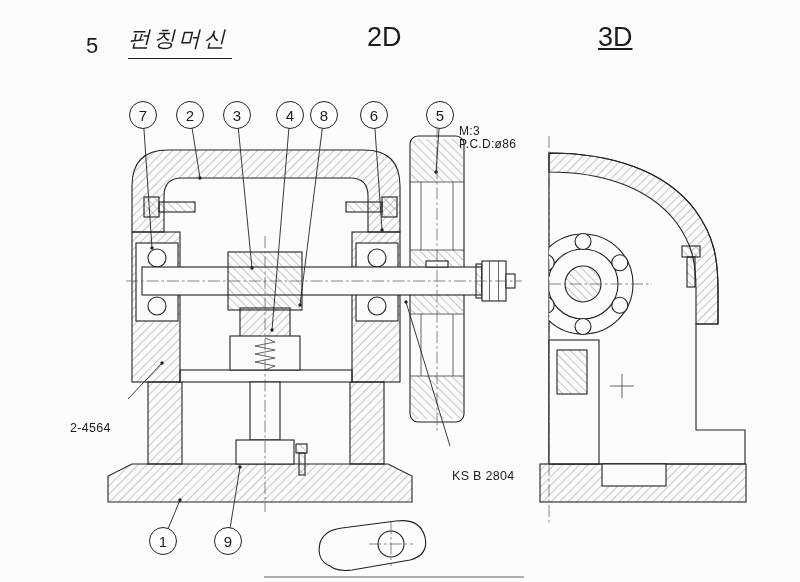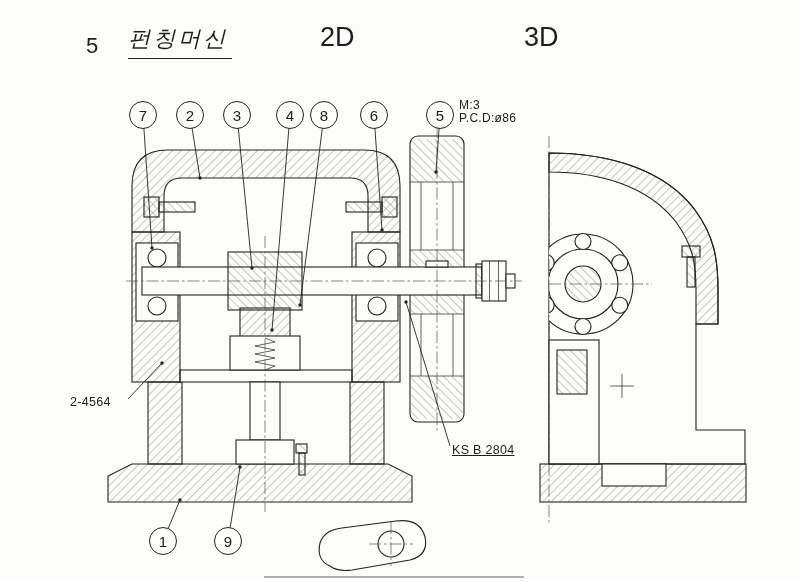--- a/index.html
+++ b/index.html
@@ -17,31 +17,31 @@
   .hBn{fill:url(#h2);stroke:none;}
   .thin{stroke:#222;stroke-width:0.7;fill:none;}
   .cl{stroke:#555;stroke-width:0.7;stroke-dasharray:12 3 2.5 3;fill:none;}
   .leader-line{stroke:#222;stroke-width:0.9;}
   .leader-dot{fill:#222;}
 
   
   .titleband{position:absolute;left:86px;top:24px;display:flex;align-items:flex-end;gap:30px;z-index:2;}
   .item-no{font-size:22px;}
   .item-title{font-size:22px;letter-spacing:3px;border-bottom:1.6px solid #222;padding:0 4px 4px 0;font-style:italic;}
-  .viewlabel{position:absolute;top:22px;display:flex;align-items:baseline;gap:27px;z-index:2;}
+  .viewlabel{position:absolute;top:22px;display:flex;align-items:baseline;gap:27px;z-index:2;margin-left:47px;}
   .v2d{left:320px;}
-  .v3d{left:524px;}
+  .v3d{left:551px;text-decoration:underline;}
   .vl-big{font-size:27px;font-weight:500;}
   .vl-parts{font-size:21px;letter-spacing:1px;}
 
   
-  .anno{position:absolute;font-size:12.5px;letter-spacing:.3px;z-index:2;}
+  .anno{position:absolute;font-size:12.5px;letter-spacing:.3px;z-index:2;margin-top:26px;}
   .anno-m3{left:459px;top:99px;font-size:12px;line-height:13px;}
   .anno-6002{left:70px;top:395px;}
-  .anno-ks{left:452px;top:443px;text-decoration:underline;}
+  .anno-ks{left:452px;top:443px;}
 
   
   .balloon{
     position:absolute;width:28px;height:28px;border:1.4px solid #222;border-radius:50%;
     background:#fdfdfc;display:flex;align-items:center;justify-content:center;
     font-size:15px;z-index:3;box-sizing:border-box;
   }
 </style>
 </head>
 <body>

